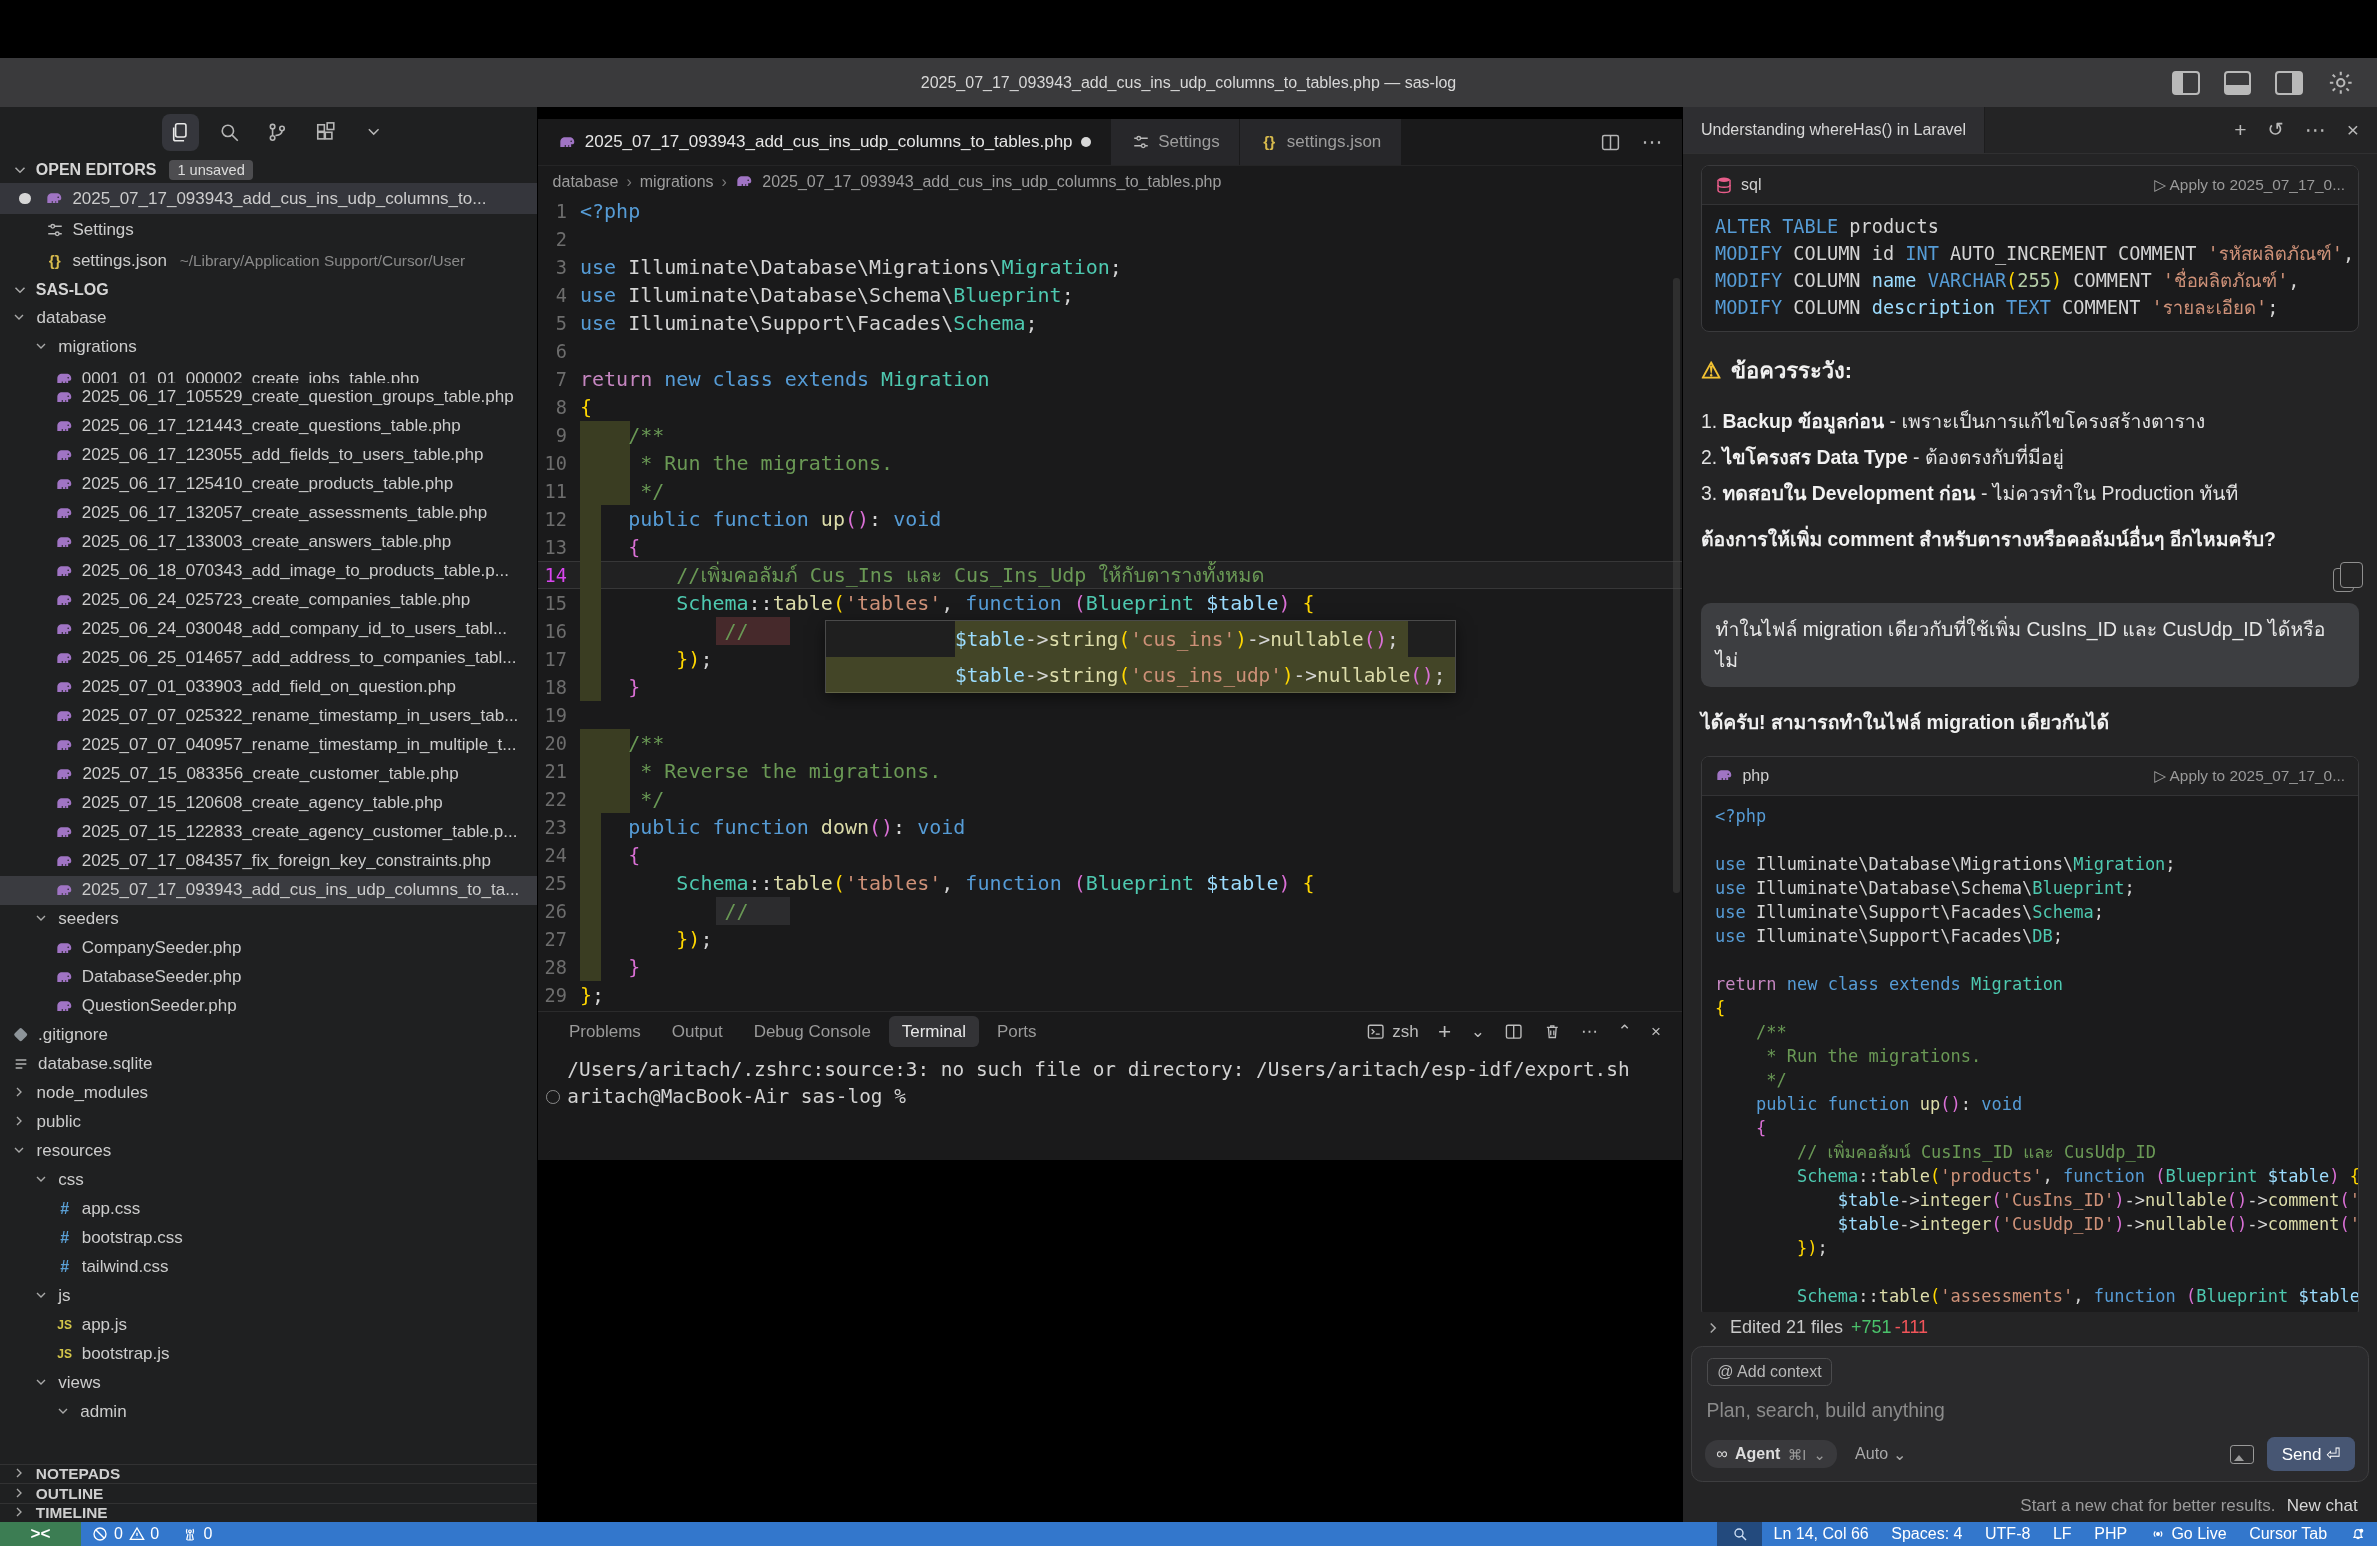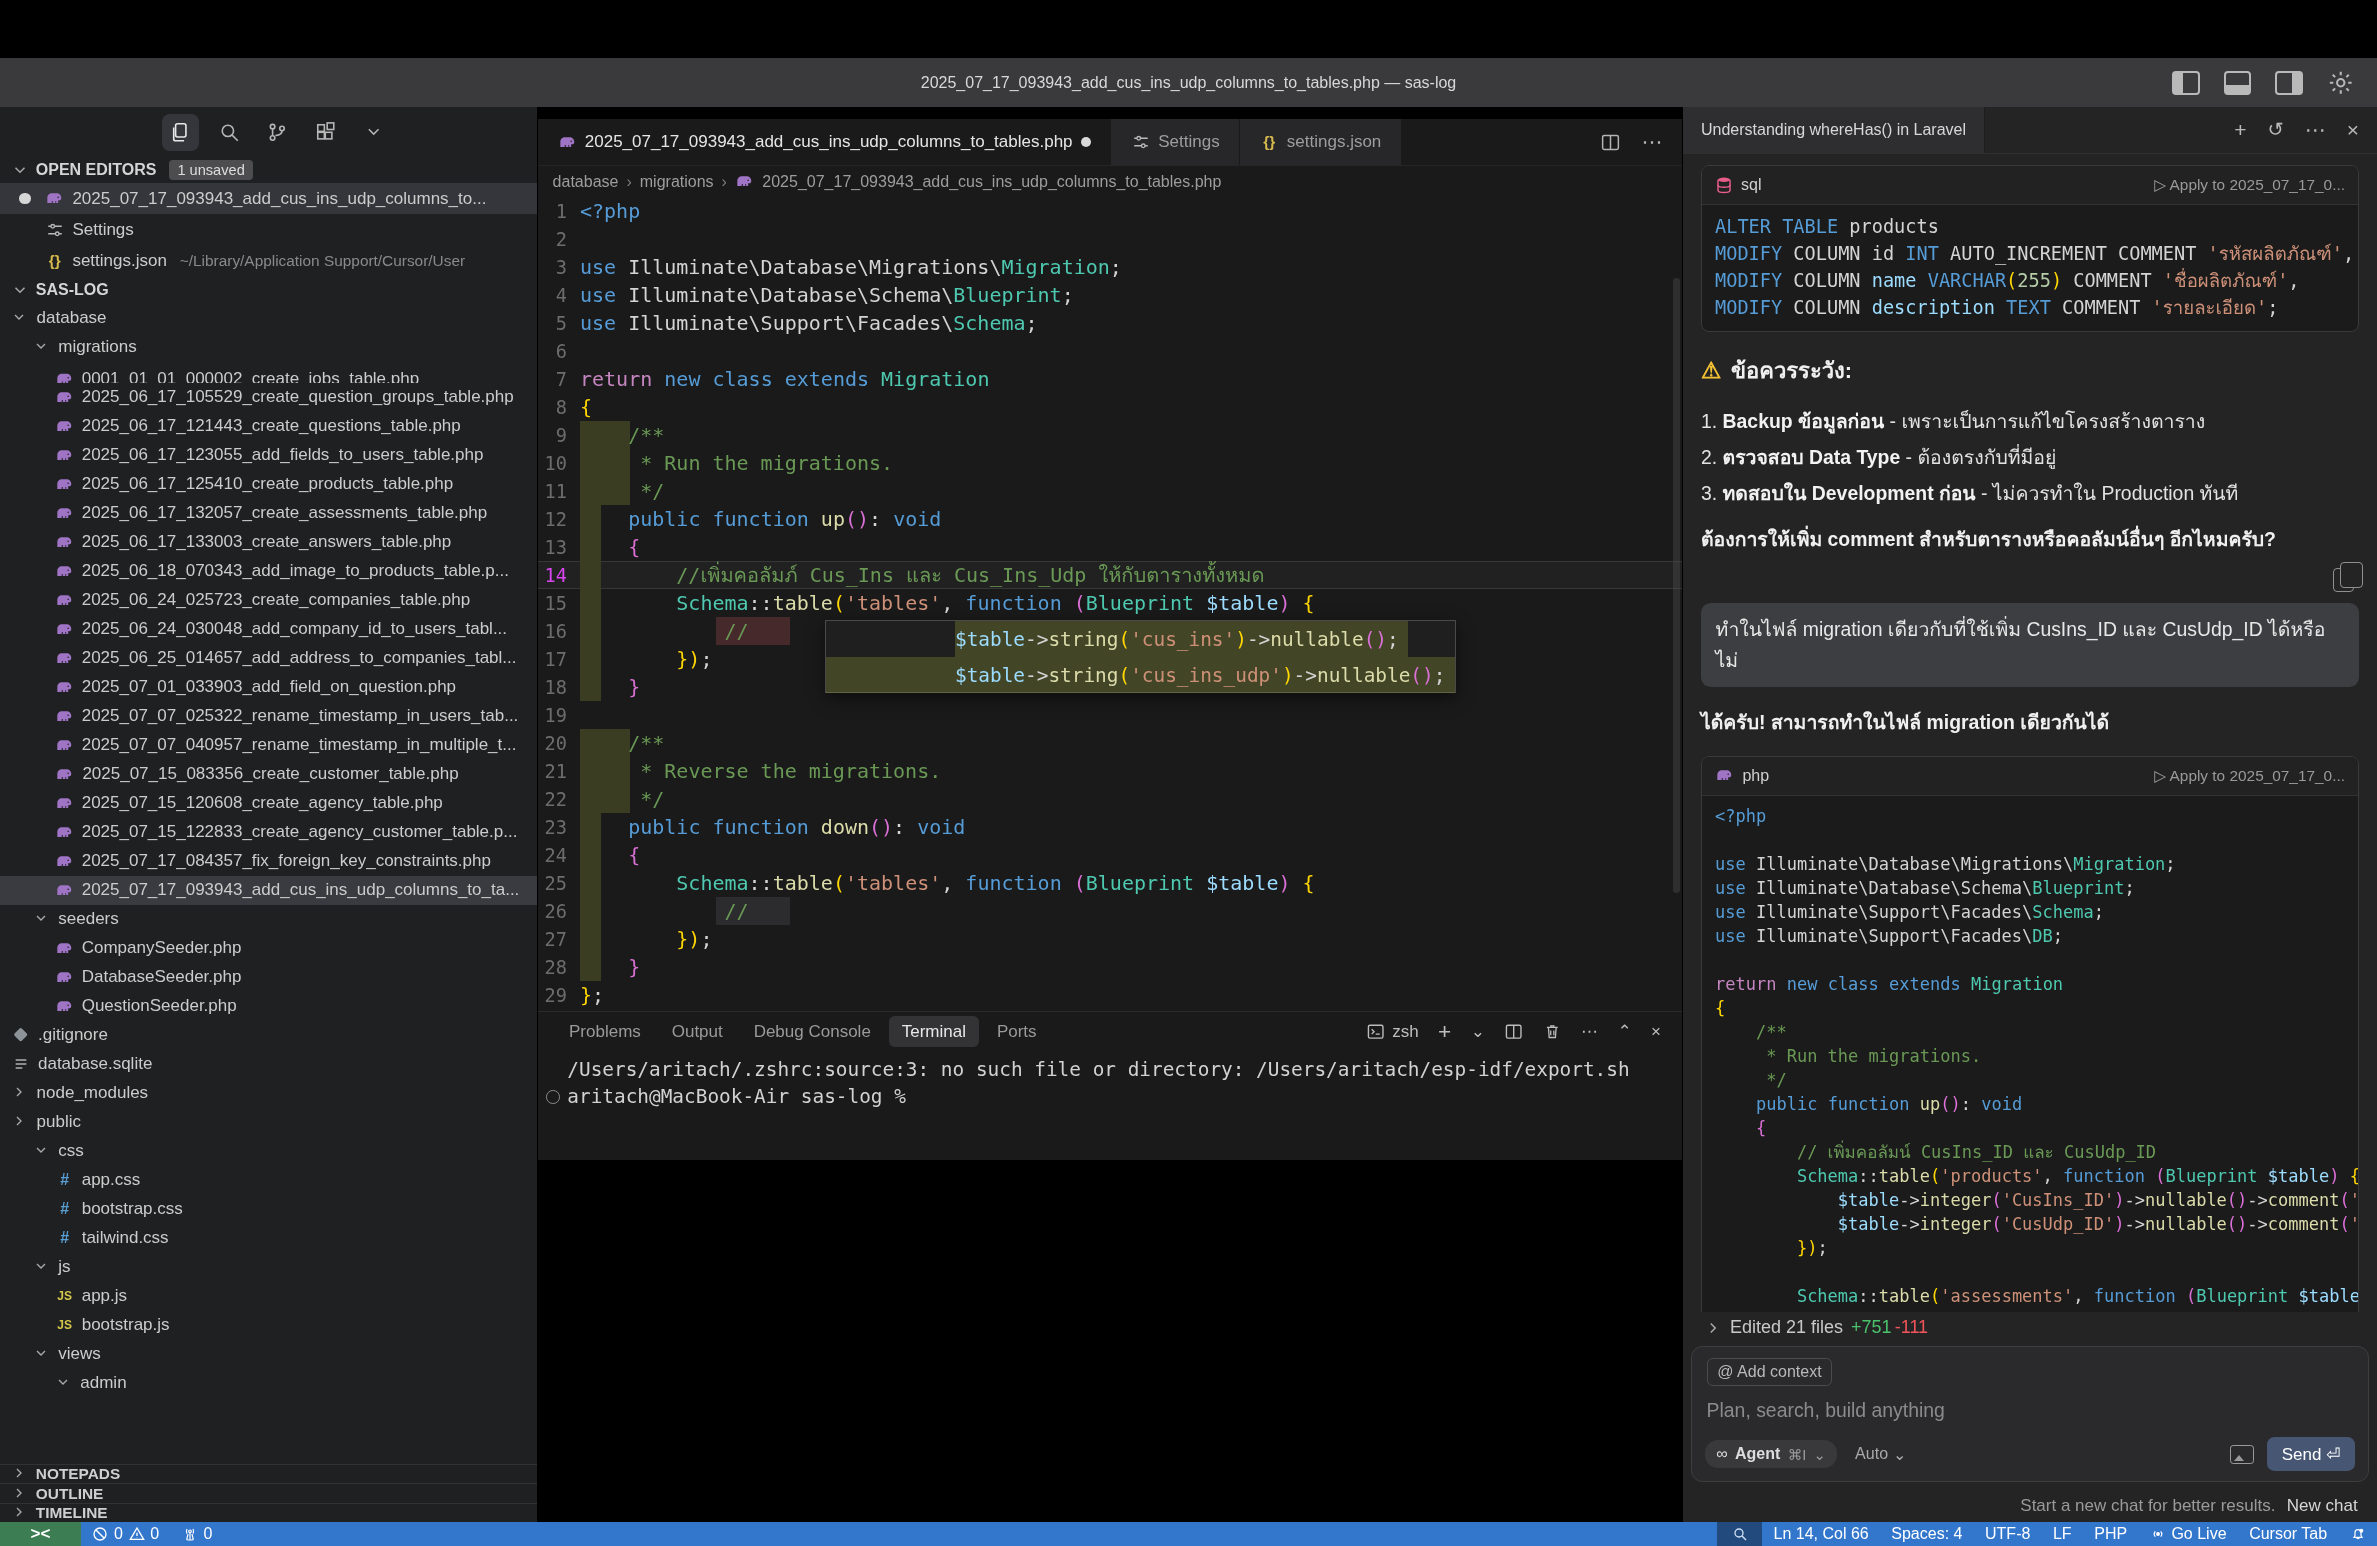--- a/index.html
+++ b/index.html
@@ -502,20 +502,28 @@
         <span>node_modules</span>
       </div>
       <div class="tree-row" style="padding-left: 11.3px;">
         <span class="chev">
           <svg width="16" height="16" viewBox="0 0 24 24" fill="none" stroke="currentColor" stroke-width="2">
             <path d="M9 6l6 6-6 6"></path>
           </svg>
         </span>
         <span>public</span>
       </div>
+      <div class="tree-row" style="padding-left: 11.3px;">
+        <span class="chev">
+          <svg width="16" height="16" viewBox="0 0 24 24" fill="none" stroke="currentColor" stroke-width="2">
+            <path d="M6 9l6 6 6-6"></path>
+          </svg>
+        </span>
+        <span>resources</span>
+      </div>
       <div class="tree-row" style="padding-left: 33px;">
         <span class="chev">
           <svg width="16" height="16" viewBox="0 0 24 24" fill="none" stroke="currentColor" stroke-width="2">
             <path d="M6 9l6 6 6-6"></path>
           </svg>
         </span>
         <span>css</span>
       </div>
       <div class="tree-row" style="padding-left: 55px;">
         <span class="ficon">
@@ -844,21 +852,21 @@
       </div>
       <div class="cb-body" id="sql-body"><div style="height: 27px;"><span class="tk-k">ALTER TABLE</span><span class="tk-pl"> products</span></div><div style="height: 27px;"><span class="tk-k">MODIFY</span><span class="tk-pl"> COLUMN id </span><span class="tk-k">INT</span><span class="tk-pl"> AUTO_INCREMENT COMMENT </span><span class="tk-str">'รหัสผลิตภัณฑ์'</span><span class="tk-pl">,</span></div><div style="height: 27px;"><span class="tk-k">MODIFY</span><span class="tk-pl"> COLUMN </span><span class="tk-var">name</span><span class="tk-pl"> </span><span class="tk-k">VARCHAR</span><span class="tk-b1">(</span><span class="tk-num">255</span><span class="tk-b1">)</span><span class="tk-pl"> COMMENT </span><span class="tk-str">'ชื่อผลิตภัณฑ์'</span><span class="tk-pl">,</span></div><div style="height: 27px;"><span class="tk-k">MODIFY</span><span class="tk-pl"> COLUMN </span><span class="tk-var">description</span><span class="tk-pl"> </span><span class="tk-k">TEXT</span><span class="tk-pl"> COMMENT </span><span class="tk-str">'รายละเอียด'</span><span class="tk-pl">;</span></div></div>
     </div>
 
     <div class="warn-title">
       <span class="warn-ic">⚠</span>
       <span>ข้อควรระวัง:</span>
     </div>
     <div id="warn-list">
         <div class="chat-li"><span>1. </span><b>Backup ข้อมูลก่อน</b><span> - เพราะเป็นการแก้ไขโครงสร้างตาราง</span></div>
-        <div class="chat-li"><span>2. </span><b>ตรวจสอบ Data Type</b><span> - ต้องตรงกับที่มีอยู่</span></div>
+        <div class="chat-li"><span>2. </span><b>ไขโครงสร Data Type</b><span> - ต้องตรงกับที่มีอยู่</span></div>
         <div class="chat-li"><span>3. </span><b>ทดสอบใน Development ก่อน</b><span> - ไม่ควรทำใน Production ทันที</span></div>
       </div>
     <div class="q-line">ต้องการให้เพิ่ม comment สำหรับตารางหรือคอลัมน์อื่นๆ อีกไหมครับ?</div>
 
     <div class="copy-row">
         <span class="copy-ic"></span>
       </div>
 
     <div class="user-bubble">ทำในไฟล์ migration เดียวกับที่ใช้เพิ่ม CusIns_ID และ CusUdp_ID ได้หรือไม่</div>
     <div class="reply-line">ได้ครับ! สามารถทำในไฟล์ migration เดียวกันได้</div>

